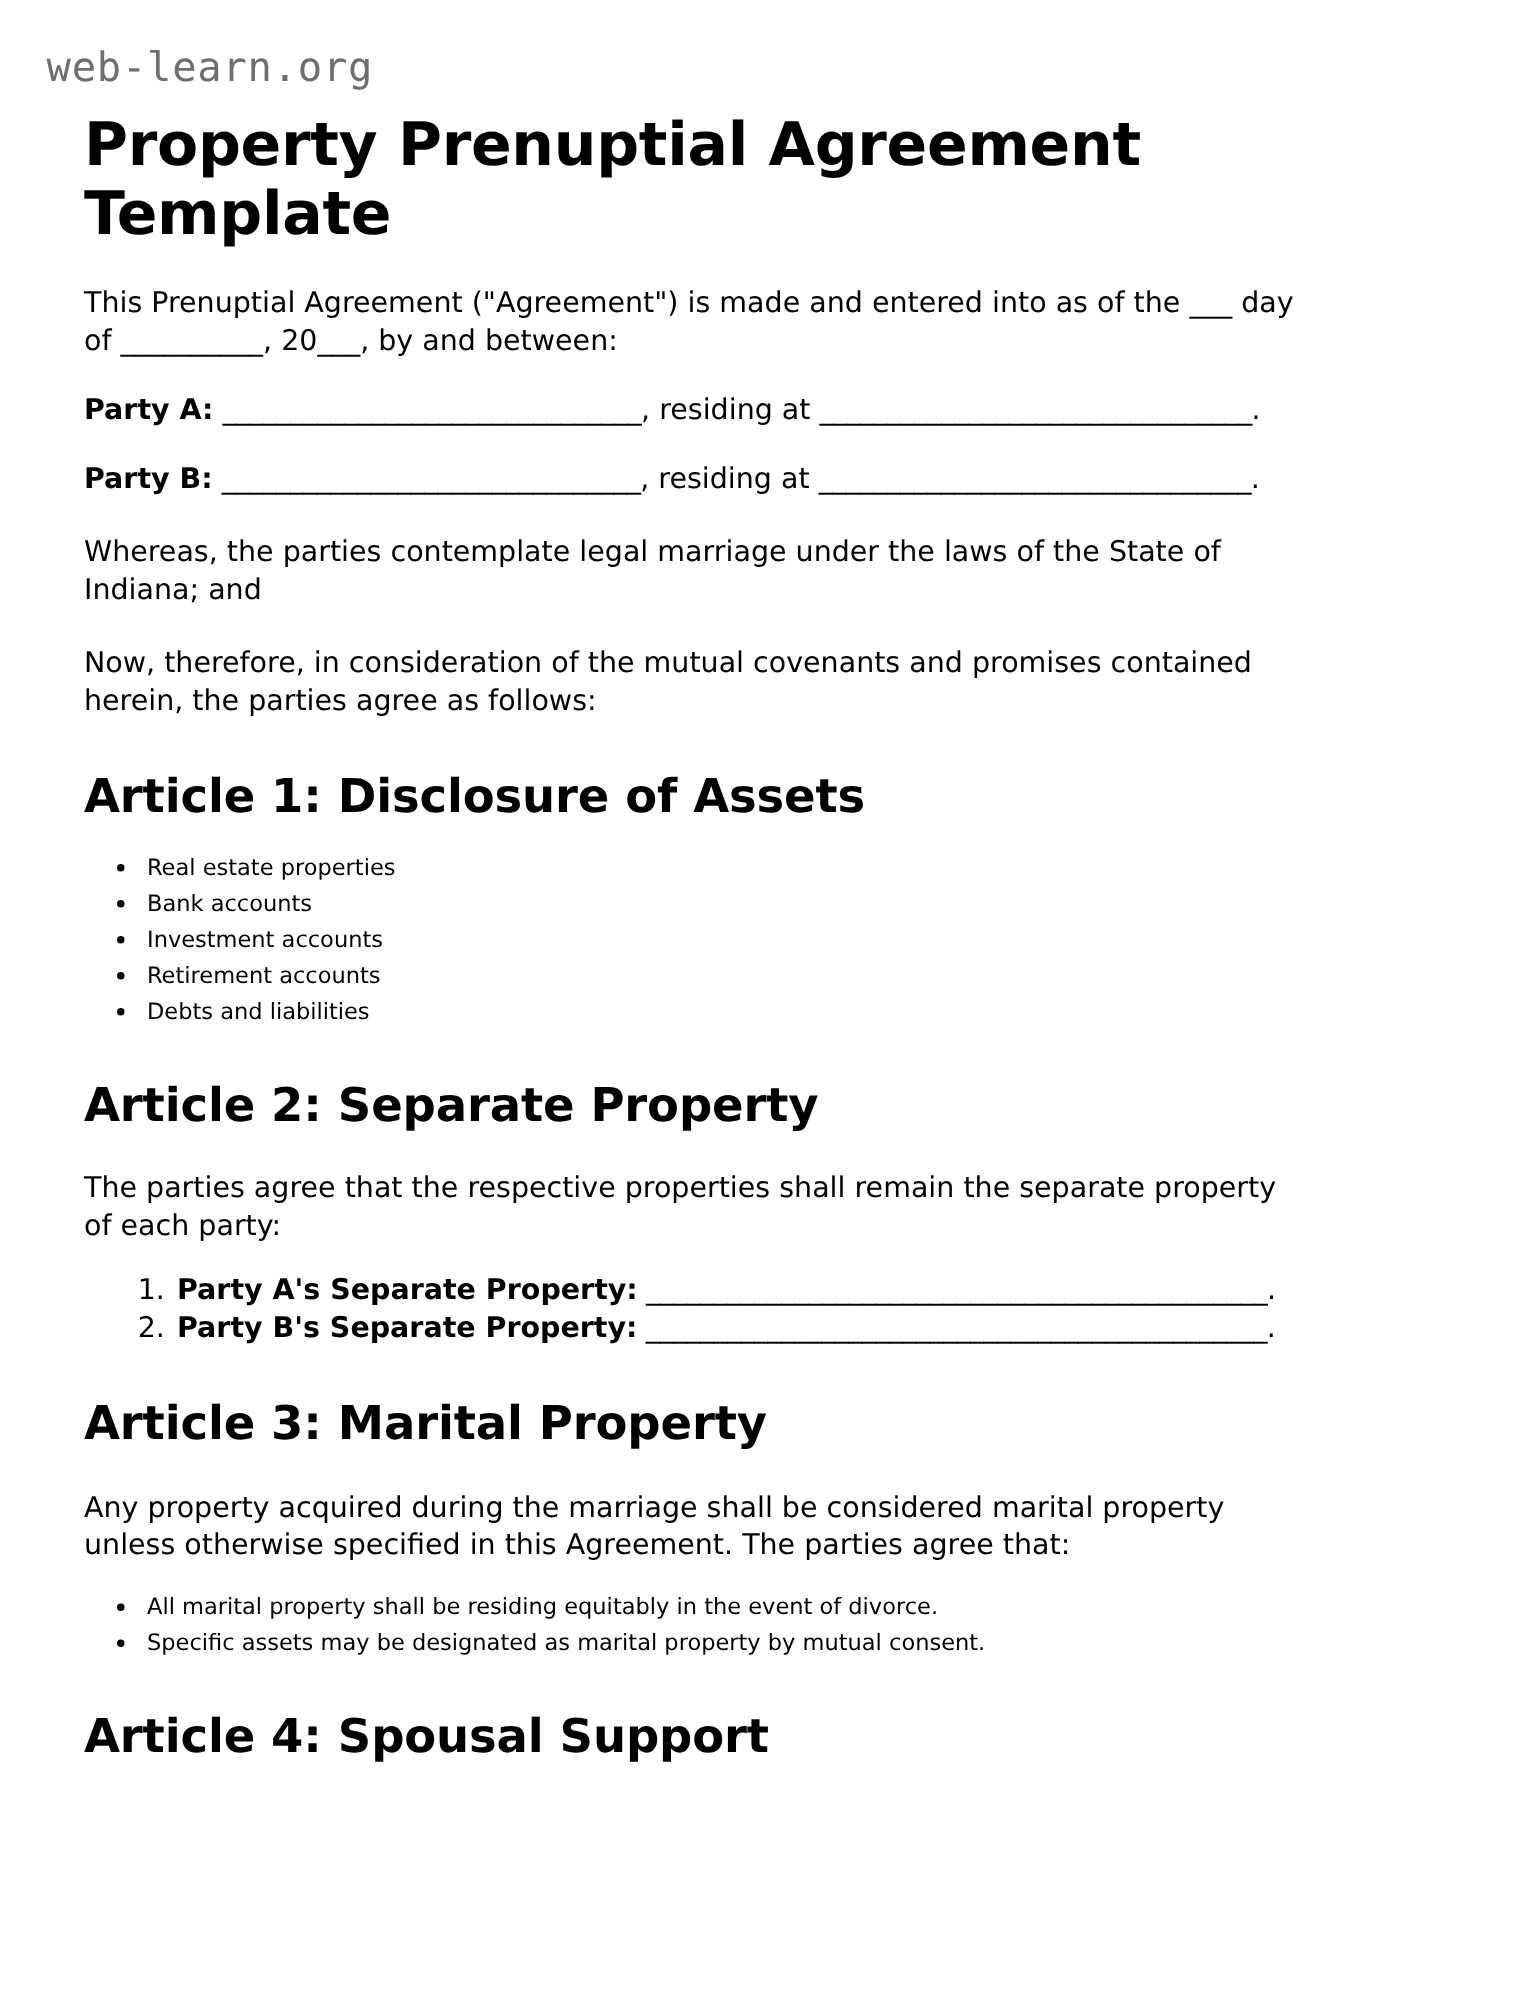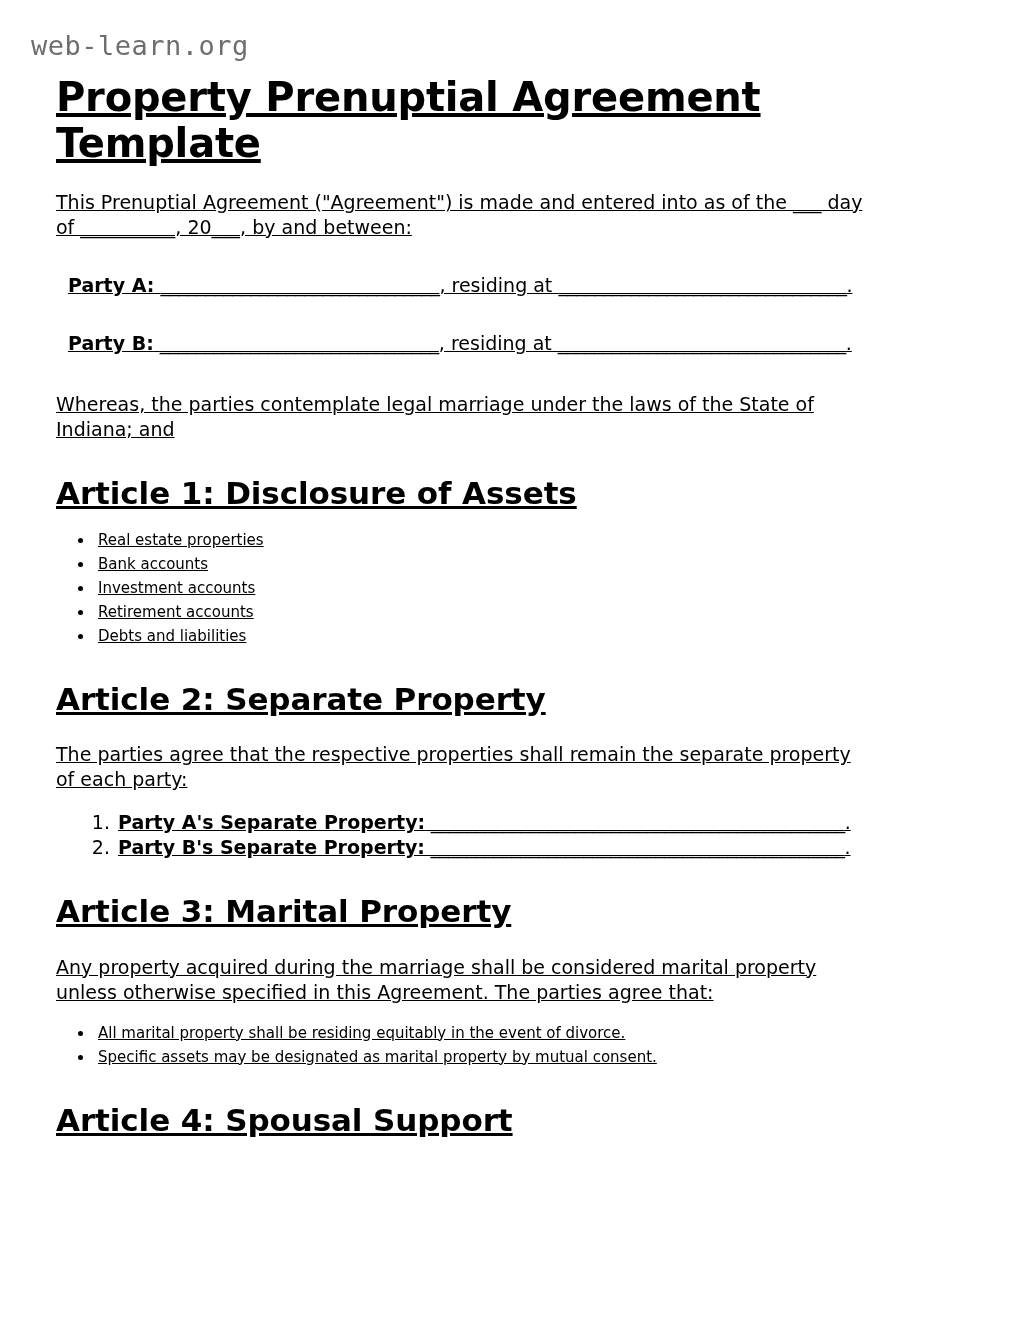--- a/index.html
+++ b/index.html
@@ -13,21 +13,20 @@
     font-family: "DejaVu Sans", sans-serif;
     color: #000000;
     overflow: hidden;
   }
   .page {
     position: relative;
     width: 923px;
     height: 1327px;
     box-sizing: border-box;
     padding: 0;
-    text-decoration: underline;
   }
   .logo {
     position: absolute;
     left: 31px;
     top: 32px;
     font-family: "DejaVu Sans Mono", monospace;
     font-size: 27px;
     letter-spacing: 0.5px;
     color: #6e6e6e;
     line-height: 1;
@@ -46,21 +45,21 @@
     color: #000;
   }
   p.para {
     margin: 0;
     padding-top: 24px;
     font-size: 19px;
     line-height: 25px;
     color: #000;
   }
   p.party {
-    margin: 12px;
+    margin: 0;
     padding-top: 21px;
     font-size: 19px;
     line-height: 25px;
   }
   p.party .label {
     font-weight: bold;
   }
   .blank {
     letter-spacing: -0.5px;
   }
@@ -115,20 +114,21 @@
       <span class="label">Party A:</span>
       <span class="blank">_______________________________</span><span>, residing at </span><span class="blank">________________________________</span><span>.</span>
     </p>
 
     <p class="party">
       <span class="label">Party B:</span>
       <span class="blank">_______________________________</span><span>, residing at </span><span class="blank">________________________________</span><span>.</span>
     </p>
 
     <p class="para">Whereas, the parties contemplate legal marriage under the laws of the State of Indiana; and</p>
+    <p class="para">Now, therefore, in consideration of the mutual covenants and promises contained herein, the parties agree as follows:</p>
 
     <h2 class="article">Article 1: Disclosure of Assets</h2>
     <ul class="bullets">
       <li>Real estate properties</li>
       <li>Bank accounts</li>
       <li>Investment accounts</li>
       <li>Retirement accounts</li>
       <li>Debts and liabilities</li>
     </ul>
 

